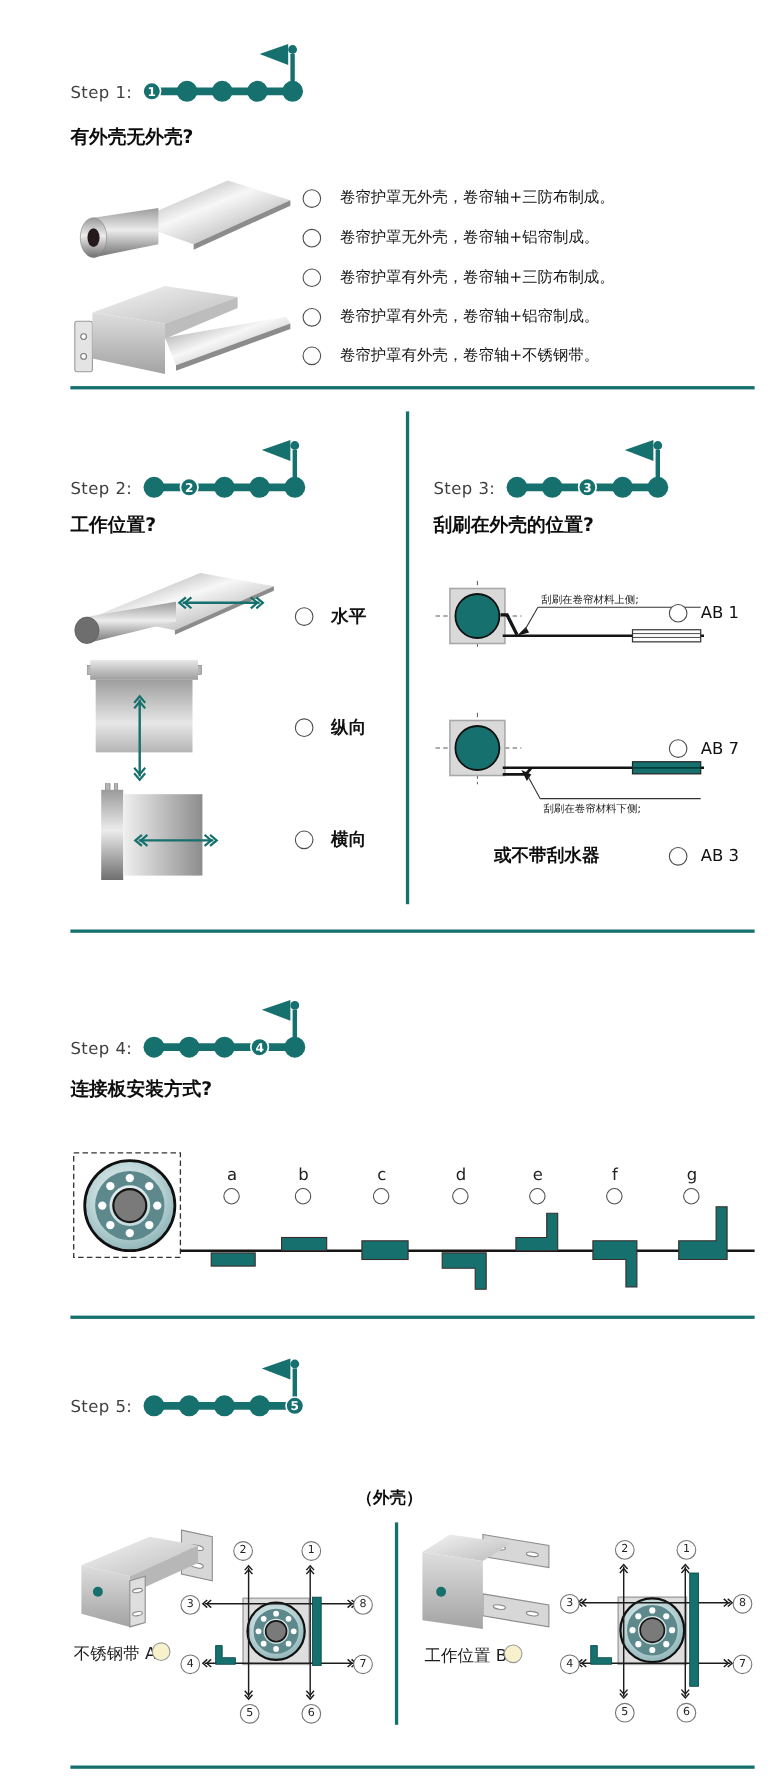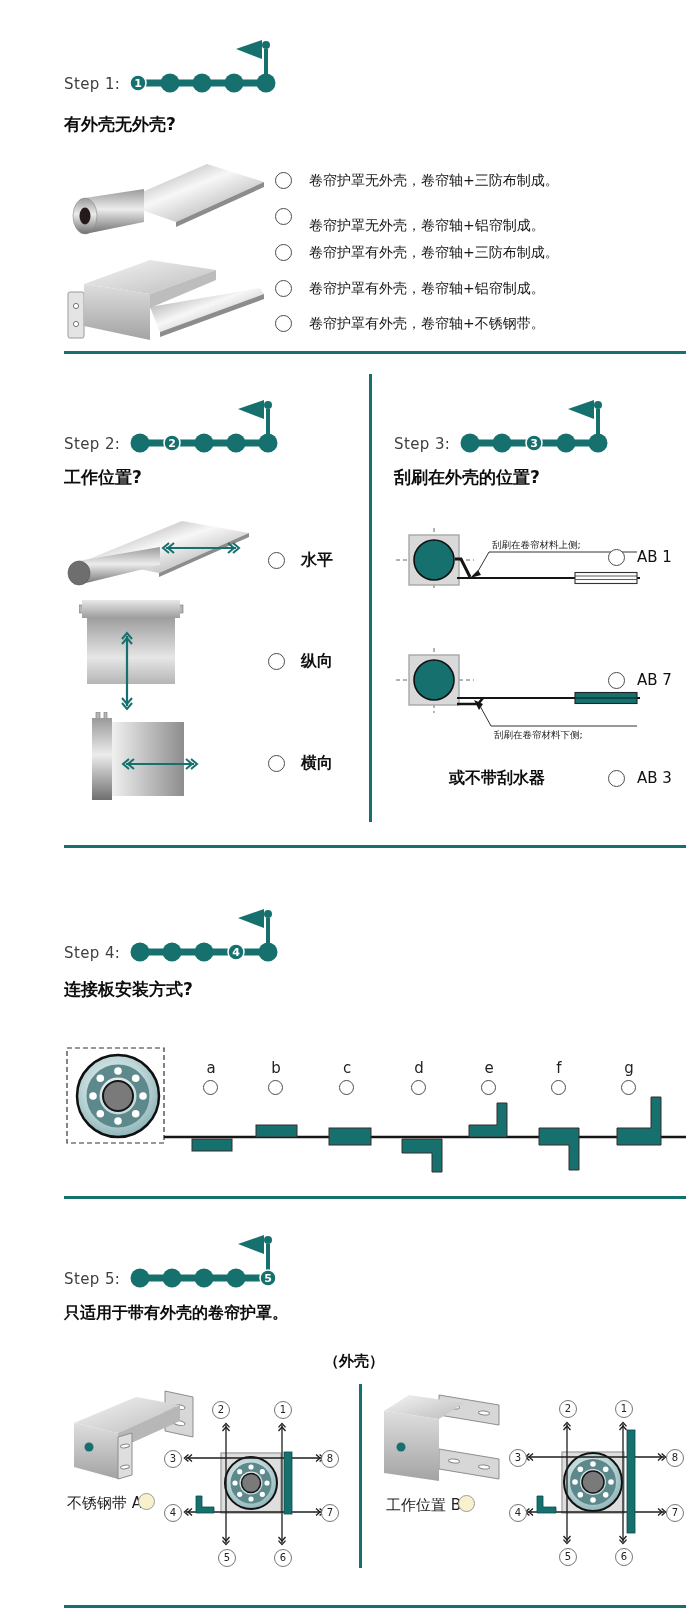--- a/index.html
+++ b/index.html
@@ -103,21 +103,21 @@
   <polygon points="86,55 196,36 200,42 96,80" fill="url(#sheetGrad)"></polygon>
   <polygon points="96,80 200,42 200,47 96,85" fill="#8c8c8c"></polygon>
   <polygon points="20,32 86,8 152,18 86,42" fill="url(#boxTop)"></polygon>
   <polygon points="86,42 152,18 152,28 86,56" fill="#bdbdbd"></polygon>
   <polygon points="20,32 86,42 86,88 20,74" fill="url(#boxFront)"></polygon>
 </svg>
 
 <span class="abs radio" style="left:251px;top:172px"></span>
 <div class="abs opt" style="left:285px;top:171px">卷帘护罩无外壳，卷帘轴+三防布制成。</div>
 <span class="abs radio" style="left:251px;top:208px"></span>
-<div class="abs opt" style="left:285px;top:216px">卷帘护罩无外壳，卷帘轴+铝帘制成。</div>
+<div class="abs opt" style="left:285px;top:207px">卷帘护罩无外壳，卷帘轴+铝帘制成。</div>
 <span class="abs radio" style="left:251px;top:244px"></span>
 <div class="abs opt" style="left:285px;top:243px">卷帘护罩有外壳，卷帘轴+三防布制成。</div>
 <span class="abs radio" style="left:251px;top:280px"></span>
 <div class="abs opt" style="left:285px;top:279px">卷帘护罩有外壳，卷帘轴+铝帘制成。</div>
 <span class="abs radio" style="left:251px;top:315px"></span>
 <div class="abs opt" style="left:285px;top:314px">卷帘护罩有外壳，卷帘轴+不锈钢带。</div>
 
 <div class="abs hdiv" style="left:40px;top:351px;width:622px"></div>
 
 <div class="abs step-label" style="left:40px;top:435px">Step 2:</div>
@@ -284,21 +284,20 @@
   <line x1="142" y1="44" x2="142" y2="12" stroke="#15706e" stroke-width="4"></line>
   <circle cx="142" cy="8" r="4" fill="#15706e"></circle>
   <polygon points="138,3 138,22 112,12" fill="#15706e"></polygon>
   <circle cx="14" cy="46" r="9.5" fill="#15706e"></circle>
       <circle cx="46" cy="46" r="9.5" fill="#15706e"></circle>
   <circle cx="78" cy="46" r="9.5" fill="#15706e"></circle>
       <circle cx="110" cy="46" r="9.5" fill="#15706e"></circle>
   <circle cx="142" cy="46" r="8" fill="#15706e" stroke="#fff" stroke-width="1.5"></circle>
   <text x="142" y="50" text-anchor="middle" font-size="11" font-weight="bold" fill="#fff">5</text>
 </svg>
-<div class="abs bold16" style="left:40px;top:1303px">只适用于带有外壳的卷帘护罩。</div>
 <div class="abs" style="left:300px;top:1352px;font-size:15px;font-weight:bold;color:#0d0d0d">（外壳）</div>
 
 <div class="abs vdiv" style="left:335px;top:1384px;height:184px"></div>
 
 <svg class="abs" style="left:38px;top:1383px" width="140" height="122" viewBox="0 0 140 122">
   <polygon points="103,8 131,14 131,54 103,48" fill="#d7d7d7" stroke="#8d8d8d"></polygon>
   <ellipse cx="117" cy="24" rx="6" ry="2.2" fill="#fff" stroke="#888" transform="rotate(12 117 24)"></ellipse>
   <ellipse cx="117" cy="40" rx="6" ry="2.2" fill="#fff" stroke="#888" transform="rotate(12 117 40)"></ellipse>
   <polygon points="12,40 74,14 118,22 56,50" fill="url(#boxTop)"></polygon>
   <polygon points="56,50 118,22 118,38 56,66" fill="#b7b7b7"></polygon>

